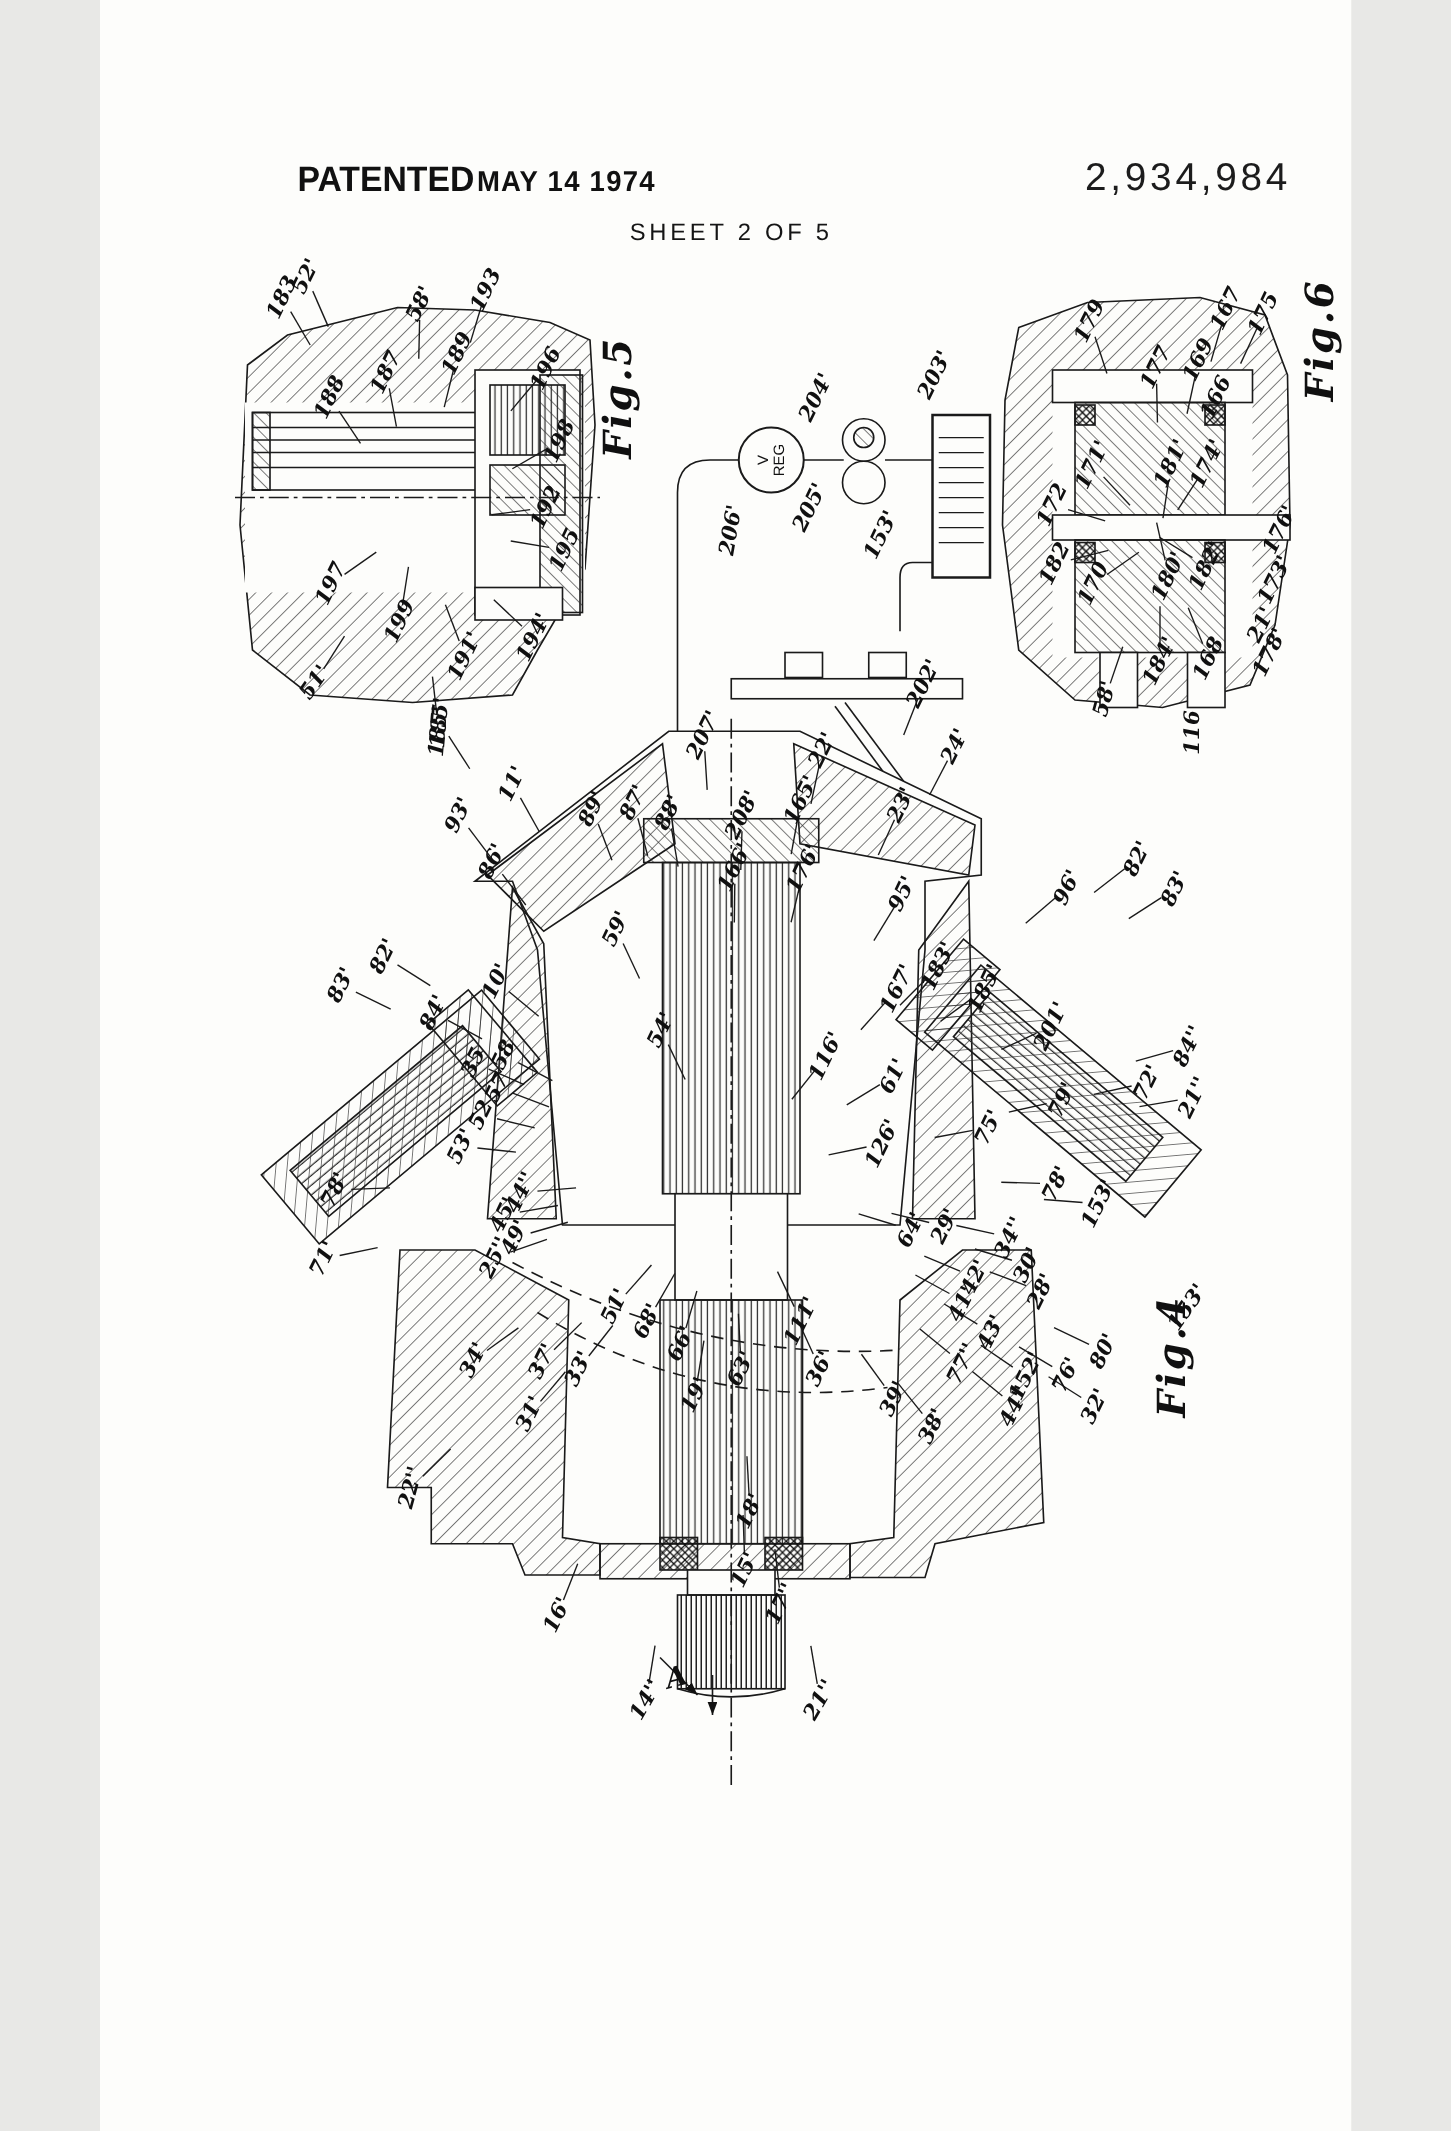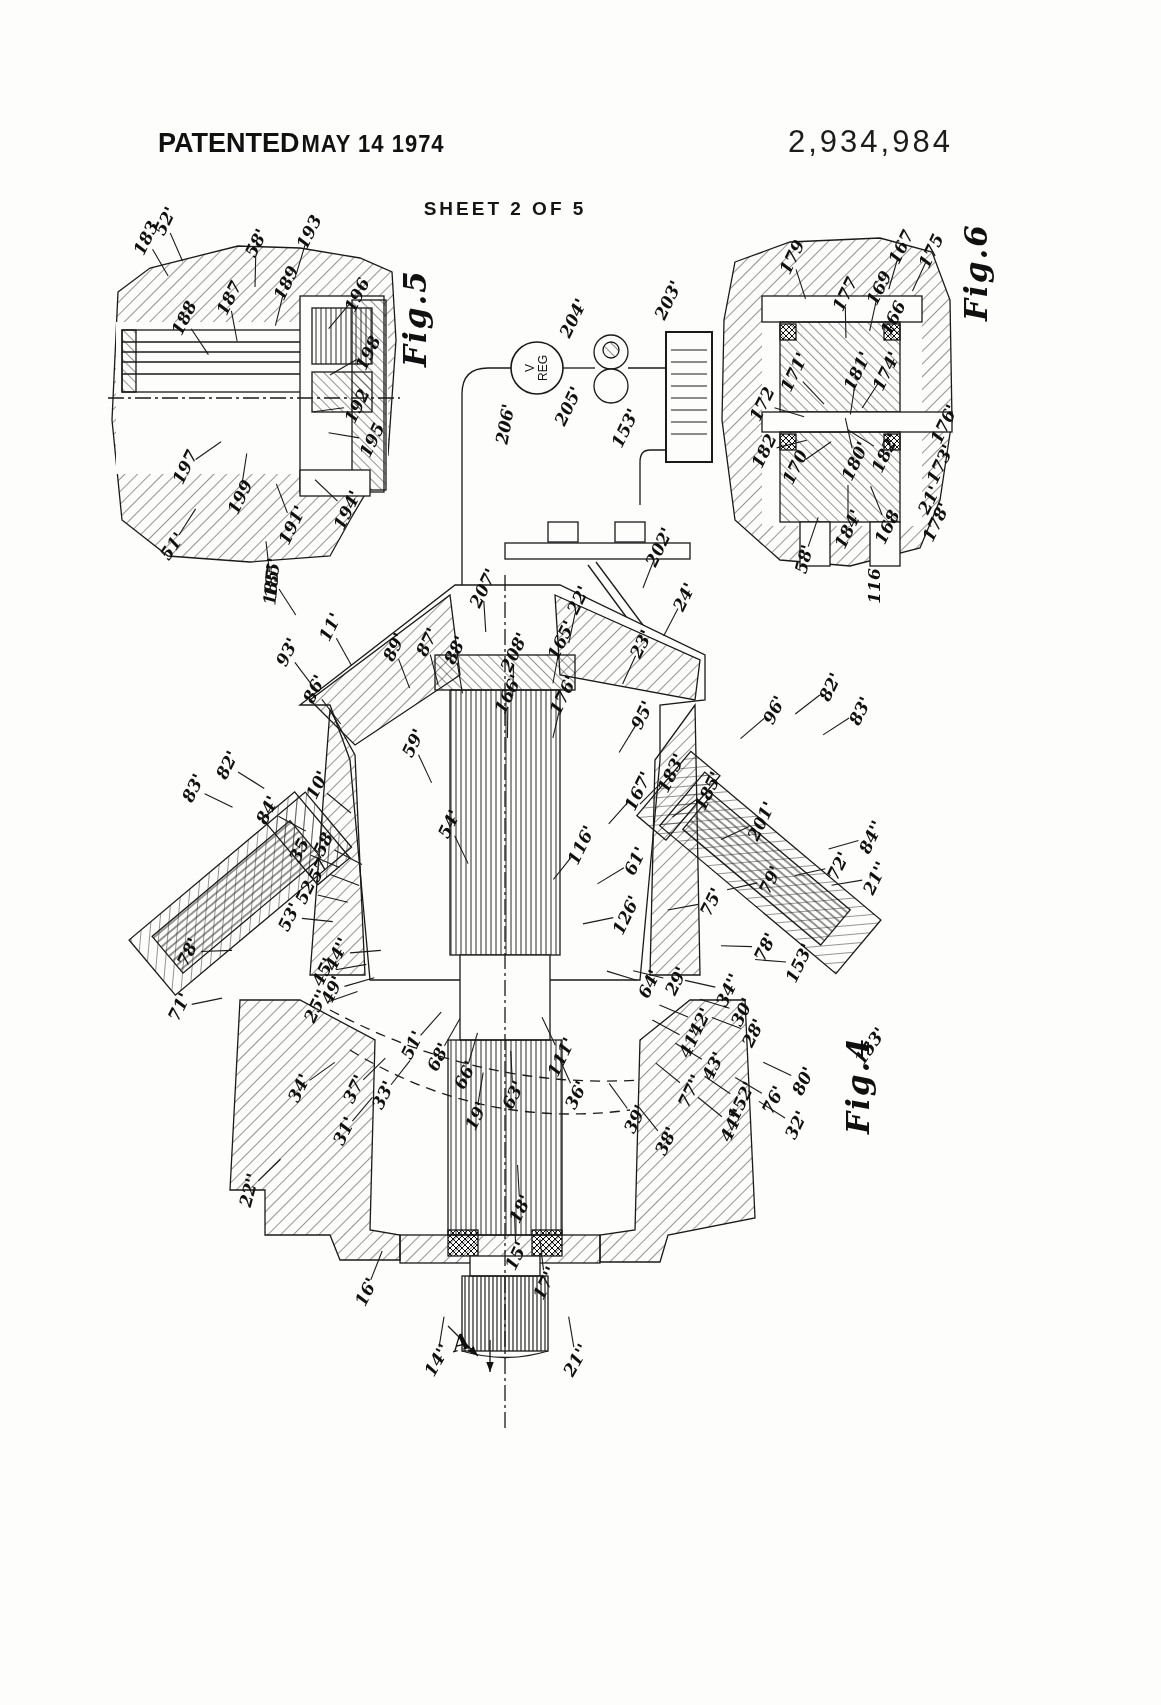--- a/index.html
+++ b/index.html
@@ -1,25 +1,25 @@
 <!DOCTYPE html>
 <html><head>
 <meta charset="utf-8">
 <style>
   html,body{margin:0;padding:0;background:#e8e8e6;}
-  #page{position:relative;width:1161px;height:1705px;margin:0 auto;background:#fdfdfb;overflow:hidden;
+  #page{position:relative;width:1001px;height:1705px;margin:0 auto;background:#fdfdfb;overflow:hidden;
         font-family:"DejaVu Serif",serif;color:#161616;}
   .hdr{position:absolute;white-space:nowrap;}
   #stamp{left:158px;top:128px;font-family:"Liberation Sans",sans-serif;font-weight:bold;
          font-size:27px;letter-spacing:0px;transform:scaleY(1.05);color:#111;}
   #stamp .date{font-size:22px;letter-spacing:1px;margin-left:2px;}
   #patnum{left:788px;top:124px;font-family:"Liberation Sans",sans-serif;font-size:31px;
           letter-spacing:3px;color:#1c1c1c;}
   #sheet{left:505px;top:176px;transform:translateX(-50%);font-family:"Liberation Sans",sans-serif;
-         font-weight:bold;font-size:19px;letter-spacing:3px;color:#151515;margin-top:22px;}
+         font-weight:normal;font-size:19px;letter-spacing:3px;color:#151515;}
   #art,#leaders{position:absolute;left:0;top:0;width:1161px;height:1705px;}
   #label-layer{position:absolute;left:0;top:0;width:1161px;height:1705px;pointer-events:none;}
   .ref{position:absolute;font-style:italic;font-weight:600;font-size:17px;
        font-family:"DejaVu Serif",serif;color:#101010;white-space:nowrap;}
   .figname{font-size:31px;font-weight:700;letter-spacing:2px;}
   .letter{font-size:22px;font-weight:700;}
 </style>
 </head>
 <body>
 

